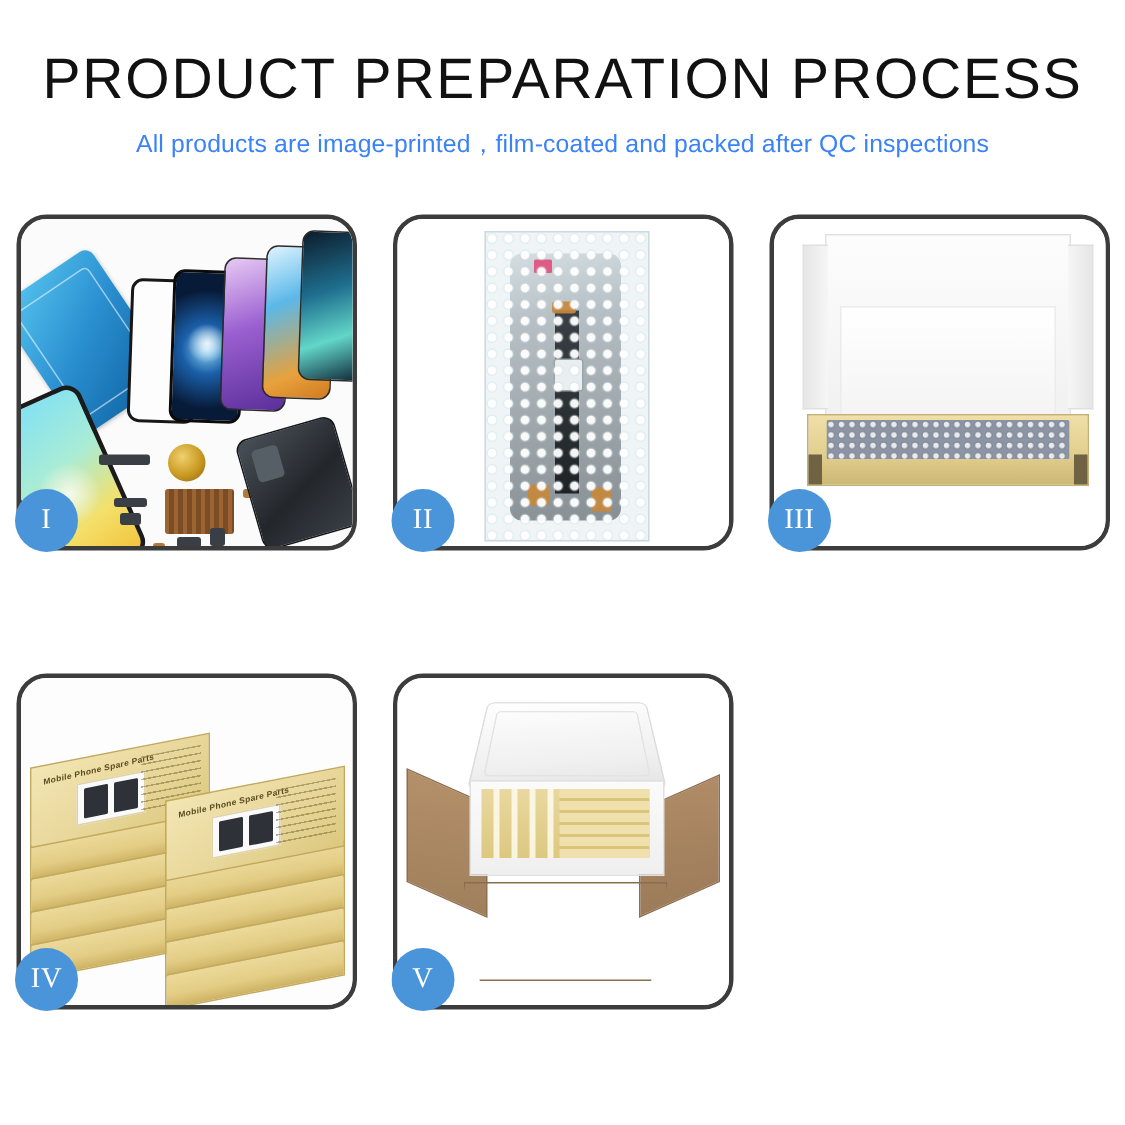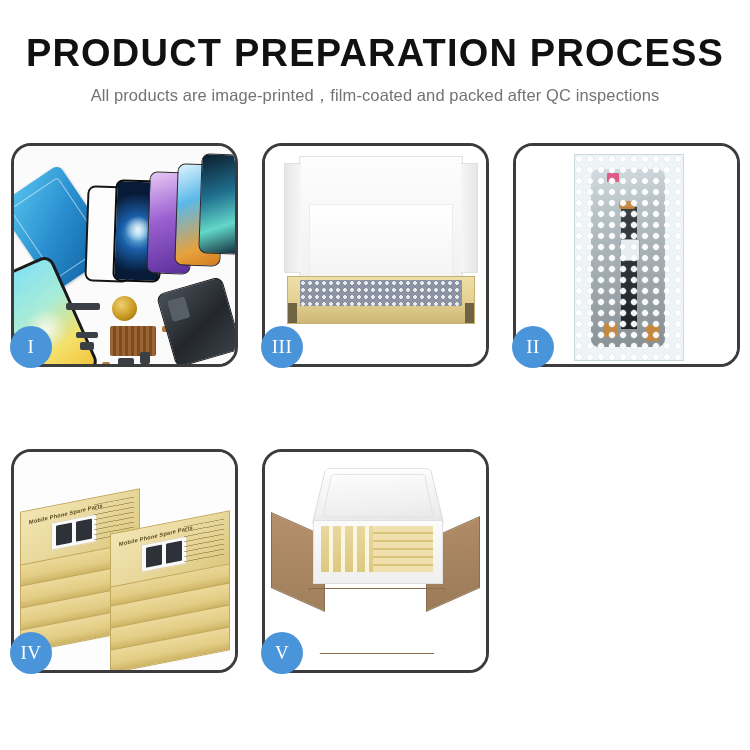--- a/index.html
+++ b/index.html
@@ -8,27 +8,27 @@
     background: #ffffff;
     font-family: "Liberation Sans", "DejaVu Sans", sans-serif;
     overflow: hidden;
   }
   #root { position: relative; width: 750px; height: 750px; background: #fff; }
 
   
   .header { position: absolute; left: 0; top: 0; width: 750px; text-align: center; }
   .title {
     margin: 0; padding-top: 34px;
-    font-size: 38px; font-weight: 700; letter-spacing: 1.2px;
+    font-size: 38px; font-weight: 400; letter-spacing: 1.2px;
     color: #111; line-height: 1.05; white-space: nowrap;
   }
   .subtitle {
     margin: 0; padding-top: 11px;
     font-size: 16.5px; font-weight: 400; letter-spacing: 0.1px;
-    color: #737373; white-space: nowrap;
+    color: #3b82f6; white-space: nowrap;
   }
 
   
   .grid {
     position: absolute; left: 11px; top: 143px;
     width: 728px; height: 530px;
     display: grid;
     grid-template-columns: repeat(3, 227px);
     grid-template-rows: repeat(2, 224px);
     column-gap: 24px; row-gap: 82px;
@@ -335,46 +335,46 @@
         <div class="chip" style="left:148px; top:180px; width:26px; height:6px;"></div>
         <div class="chipdark" style="left:104px; top:212px; width:16px; height:7px;"></div>
         <div class="chipdark" style="left:126px; top:206px; width:10px; height:12px;"></div>
         <div class="chip" style="left:88px; top:216px; width:8px; height:10px;"></div>
         <div class="backplate"></div>
       </div>
       <div class="badge">I</div>
     </div>
 
     <div class="panel">
-      <div class="panel-inner p3">
-        <div class="lid3"></div>
-        <div class="foam3"></div>
-        <div class="tray3">
-          <div class="tray3bub"></div>
-          <div class="tray3lipL"></div>
-          <div class="tray3lipR"></div>
-        </div>
-      </div>
-      <div class="badge">III</div>
-    </div>
-
-    <div class="panel">
       <div class="panel-inner p2">
         <div class="bag">
           <div class="lcd"></div>
           <div class="lcdflex"></div>
           <div class="lcdic"></div>
           <div class="lcdtab" style="left:44px; top:46px; width:16px; height:8px;"></div>
           <div class="lcdtab" style="left:28px; top:168px; width:14px; height:14px;"></div>
           <div class="lcdtab" style="left:70px; top:170px; width:14px; height:16px;"></div>
           <div class="pinkmark"></div>
           <div class="bubbles"></div>
         </div>
       </div>
       <div class="badge">II</div>
+    </div>
+
+    <div class="panel">
+      <div class="panel-inner p3">
+        <div class="lid3"></div>
+        <div class="foam3"></div>
+        <div class="tray3">
+          <div class="tray3bub"></div>
+          <div class="tray3lipL"></div>
+          <div class="tray3lipR"></div>
+        </div>
+      </div>
+      <div class="badge">III</div>
     </div>
 
     <div class="panel">
       <div class="panel-inner p4">
         <div class="stack">
           <div class="gbox" style="left:4px;  top:92px;"></div>
           <div class="gbox" style="left:4px;  top:114px;"></div>
           <div class="gbox" style="left:4px;  top:136px;"></div>
           <div class="gbox" style="left:4px;  top:158px;"></div>
           <div class="gbox" style="left:94px; top:112px;"></div>

